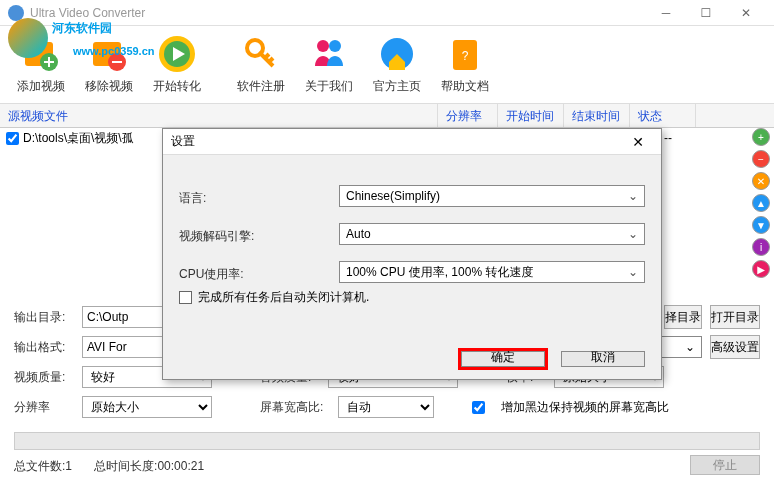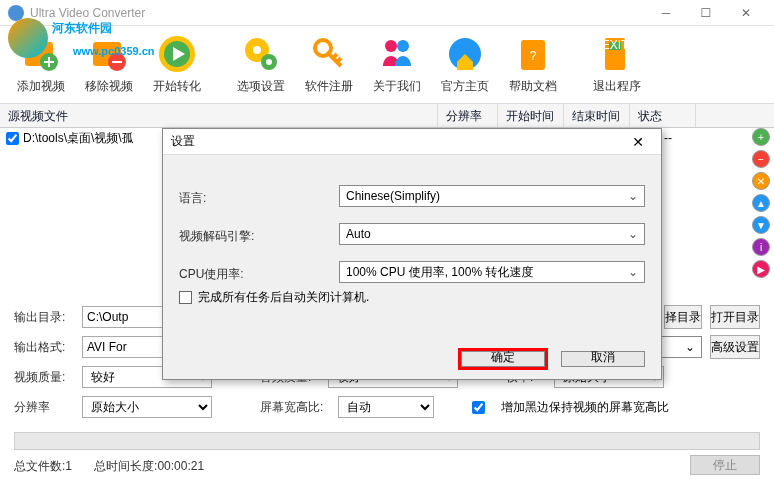--- a/index.html
+++ b/index.html
@@ -10,21 +10,21 @@
 .titlebar .wbtn{width:40px;height:24px;display:flex;align-items:center;justify-content:center;color:#666}
 .watermark{position:absolute;top:18px;left:8px;z-index:5;color:#00a0e9;font-size:22px;font-weight:bold;display:flex;align-items:center;pointer-events:none}
 .watermark .wlogo{width:40px;height:40px;background:linear-gradient(135deg,#ff9800,#00bcd4);border-radius:50%;margin-right:4px}
 .watermark .wsub{font-size:11px;color:#00a0e9;margin-left:21px;margin-top:8px}
 .toolbar{height:78px;display:flex;padding:4px 8px;gap:2px;border-bottom:1px solid #ddd}
 .tbtn{width:66px;display:flex;flex-direction:column;align-items:center;justify-content:flex-end;padding-bottom:4px;cursor:pointer}
 .tbtn .ticon{width:44px;height:44px;margin-bottom:2px}
 .tbtn span{font-size:12px;color:#333}
 .tsep{width:14px}
 .listhead{height:24px;background:#f5f5f5;display:flex;border-bottom:1px solid #ccc}
-.listhead .col{padding:4px 8px;border-right:1px solid #ddd;color:#0f172a}
+.listhead .col{padding:4px 8px;border-right:1px solid #ddd;color:#1d4ed8}
 .listbody{height:168px;background:#fff;position:relative}
 .listrow{height:20px;display:flex;align-items:center;padding-left:6px}
 .listrow input{margin-right:4px}
 .sidebtns{position:absolute;right:4px;top:128px;display:flex;flex-direction:column;gap:4px}
 .sbtn{width:18px;height:18px;border-radius:50%;border:1px solid #999;display:flex;align-items:center;justify-content:center;font-size:10px;color:#fff;cursor:pointer}
 .formarea{padding:6px 14px}
 .frow{display:flex;align-items:center;height:30px;gap:8px}
 .flbl{width:60px;color:#333}
 .finput{height:22px;border:1px solid #aaa;padding:0 4px;background:#fff}
 .fbtn{height:24px;padding:0 0;border:1px solid #aaa;background:#f0f0f0;cursor:pointer}
@@ -90,29 +90,20 @@
       <svg class="ticon" viewBox="0 0 44 44">
         <circle cx="22" cy="22" r="18" fill="#ffc107"></circle>
         <circle cx="22" cy="22" r="13" fill="#4caf50"></circle>
         <path d="M18 15l12 7-12 7z" fill="#fff"></path>
       </svg>
       <span>开始转化</span>
     </div>
   <div class="tsep"></div>
   <div class="tbtn">
       <svg class="ticon" viewBox="0 0 44 44">
-        <circle cx="18" cy="18" r="12" fill="#ffc107"></circle>
-        <circle cx="18" cy="18" r="4" fill="#fff"></circle>
-        <circle cx="30" cy="30" r="8" fill="#4caf50"></circle>
-        <circle cx="30" cy="30" r="3" fill="#fff"></circle>
-      </svg>
-      <span>选项设置</span>
-    </div>
-  <div class="tbtn">
-      <svg class="ticon" viewBox="0 0 44 44">
         <circle cx="16" cy="16" r="8" fill="none" stroke="#ff9800" stroke-width="4"></circle>
         <path d="M20 20l14 14m-4-4l4-4m-8 0l4-4" stroke="#ff9800" stroke-width="4"></path>
       </svg>
       <span>软件注册</span>
     </div>
   <div class="tbtn">
       <svg class="ticon" viewBox="0 0 44 44">
         <circle cx="16" cy="14" r="6" fill="#e91e63"></circle>
         <circle cx="28" cy="14" r="6" fill="#2196f3"></circle>
         <path d="M8 34c0-6 4-10 8-10s8 4 8 10z" fill="#e91e63"></path>
@@ -128,28 +119,20 @@
       <span>官方主页</span>
     </div>
   <div class="tbtn">
       <svg class="ticon" viewBox="0 0 44 44">
         <rect x="10" y="8" width="24" height="30" rx="3" fill="#ff9800"></rect>
         <text x="22" y="28" font-size="18" fill="#fff" text-anchor="middle">?</text>
       </svg>
       <span>帮助文档</span>
     </div>
   <div class="tsep"></div>
-  <div class="tbtn">
-      <svg class="ticon" viewBox="0 0 44 44">
-        <rect x="10" y="6" width="20" height="32" rx="2" fill="#ff9800"></rect>
-        <rect x="14" y="10" width="12" height="8" fill="#4caf50"></rect>
-        <text x="20" y="17" font-size="6" fill="#fff" text-anchor="middle">EXIT</text>
-      </svg>
-      <span>退出程序</span>
-    </div>
 </div>
 
 <div class="listhead">
   <div class="col" style="width:438px">源视频文件</div>
   <div class="col" style="width:60px">分辨率</div>
   <div class="col" style="width:66px">开始时间</div>
   <div class="col" style="width:66px">结束时间</div>
   <div class="col" style="width:66px">状态</div>
 </div>
 <div class="listbody">

